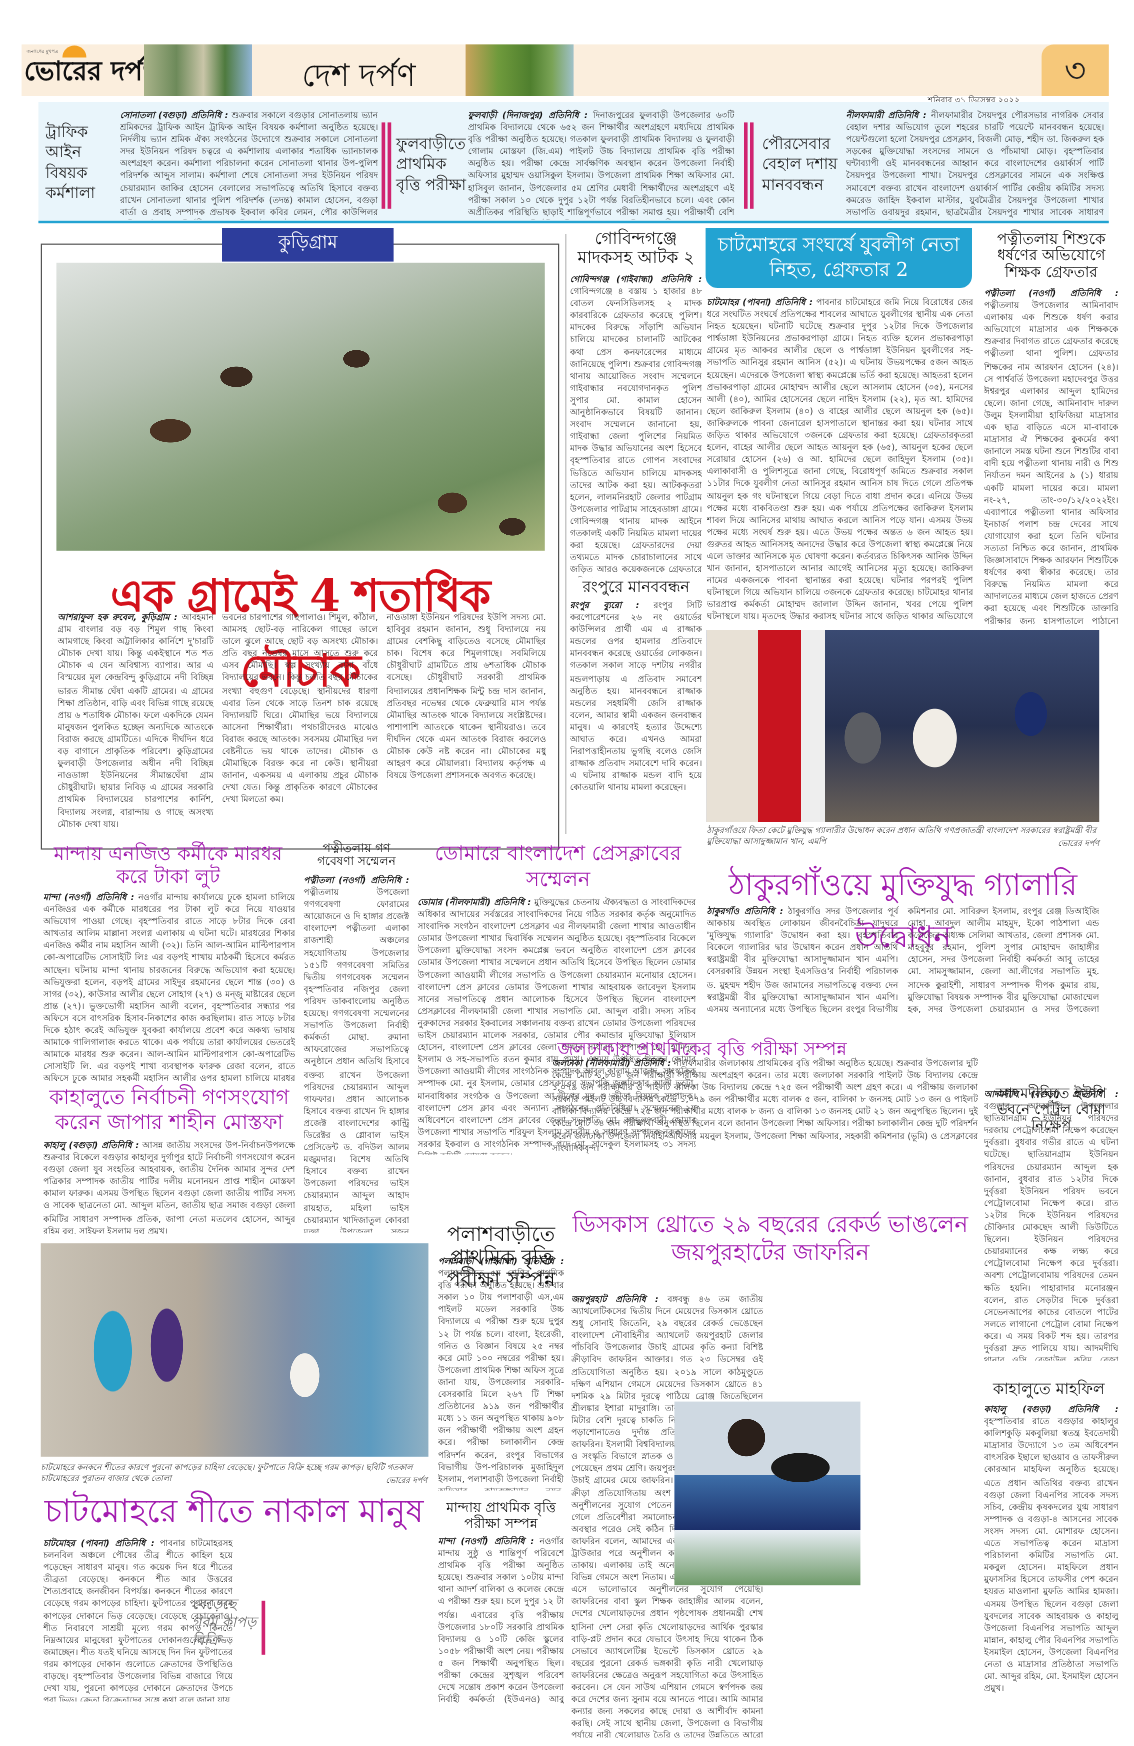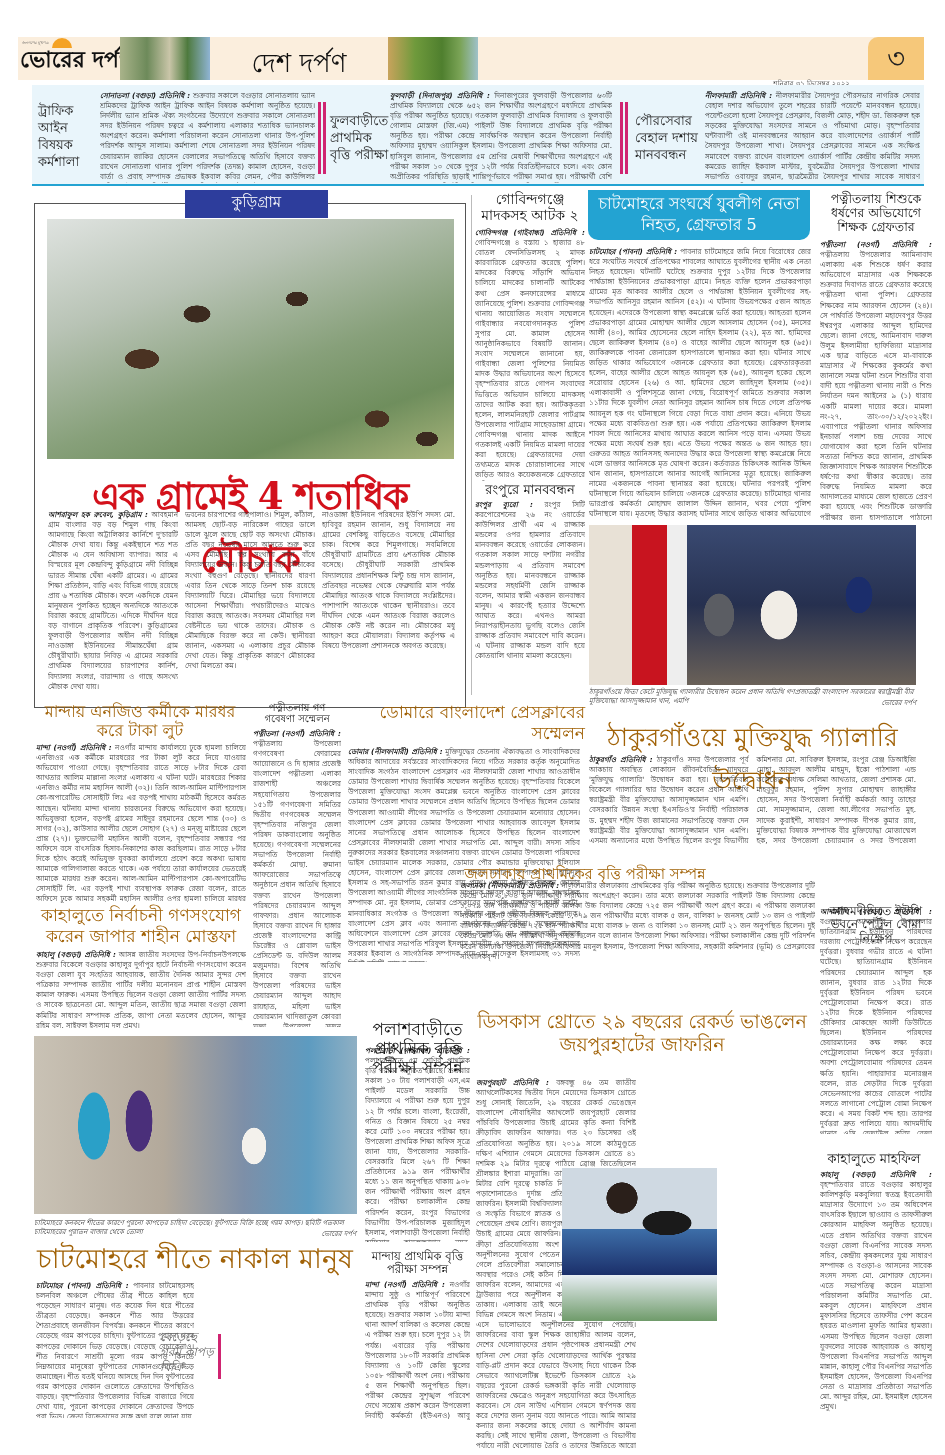--- a/index.html
+++ b/index.html
@@ -29,21 +29,21 @@
 
   
   #kuri-box { left: 34px; top: 203px; width: 432px; height: 505px; border: 1.5px solid #555; }
   #kuri-tag { left: 185px; top: 190px; width: 143px; height: 28px; background: #2d3d9c; color: #fff; text-align: center; font-size: 15px; line-height: 25px; font-family: "DejaVu Serif", serif; }
   #kuri-headline { left: 40px; top: 467px; width: 420px; font-family: "DejaVu Serif", serif; color: #d3111b; font-size: 37px; font-weight: bold; text-align: center; letter-spacing: -1px; }
 
   
   #chat-box { left: 588px; top: 190px; width: 222px; height: 50px; background: #23a3d2; border-radius: 0 0 10px 10px; }
   #chat-hl { left: 588px; top: 193px; width: 222px; font-family: "DejaVu Serif", serif; color: #fff; text-align: center; font-size: 16px; line-height: 21px; }
 
-  .big-hl { font-family: "DejaVu Serif", serif; color: #a16207; text-align: center; }
+  .big-hl { font-family: "DejaVu Serif", serif; color: #a21caf; text-align: center; }
   .bar-pink { position: absolute; background: #d02471; }
 </style>
 </head>
 <body>
 
 <div class="abs" id="masthead"></div>
 <div class="abs" id="brand-sun"></div>
 <div class="abs" id="brand-tag">জনগণের মুখপত্র</div>
 <div class="abs" id="brand">ভোরের দর্পণ</div>
 <div class="photo" style="left:120px;top:37px;width:90px;height:43px;background:linear-gradient(90deg,#a9b38a,#6d8a5a 30%,#c9c5a8 55%,#4e7a3e 75%,#8fb4d4);"></div>
@@ -81,21 +81,21 @@
 <div class="abs body-text" style="left:185px;top:510px;width:130px;height:193px;">ভবনের চারপাশের গাছপালাও। শিমুল, কাঁঠাল, আমসহ ছোট-বড় নারিকেল গাছের ডালে ডালে ঝুলে আছে ছোট বড় অসংখ্য মৌচাক। প্রতি বছর নভেম্বর মাসে আসতে শুরু করে এসব মৌমাছি। স্বল্প সংখ্যায় বাসা বাঁধে বিদ্যালয়ের ভবনে। কিন্তু চলতি বছর মৌচাকের সংখ্যা বহুগুণ বেড়েছে। স্থানীয়দের ধারণা এবার তিন থেকে সাড়ে তিনশ চাক রয়েছে বিদ্যালয়টি ঘিরে। মৌমাছির ভয়ে বিদ্যালয়ে আসেনা শিক্ষার্থীরা। পথচারীদেরও মাঝেও বিরাজ করছে আতংক। সবসময় মৌমাছির দল বেষ্টনীতে ভয় থাকে তাদের। মৌচাক ও মৌমাছিকে বিরক্ত করে না কেউ। স্থানীয়রা জানান, একসময় এ এলাকায় প্রচুর মৌচাক দেখা যেত। কিন্তু প্রাকৃতিক কারণে মৌচাকের দেখা মিলতো কম।</div>
 <div class="abs body-text" style="left:322px;top:510px;width:133px;height:193px;">নাওডাঙ্গা ইউনিয়ন পরিষদের ইউপি সদস্য মো. হাবিবুর রহমান জানান, শুধু বিদ্যালয়ে নয় গ্রামের বেশকিছু বাড়িতেও বসেছে মৌমাছির চাক। বিশেষ করে শিমুলগাছে। সবমিলিয়ে চৌধুরীঘাট গ্রামটিতে প্রায় ৬শতাধিক মৌচাক বসেছে। চৌধুরীঘাট সরকারী প্রাথমিক বিদ্যালয়ের প্রধানশিক্ষক মিন্টু চন্দ্র দাস জানান, প্রতিবছর নভেম্বর থেকে ফেব্রুয়ারি মাস পর্যন্ত মৌমাছির আতংক থাকে বিদ্যালয়ে সংশ্লিষ্টদের। পাশাপাশি আতংকে থাকেন স্থানীয়রাও। তবে দীর্ঘদিন থেকে এমন আতংক বিরাজ করলেও মৌচাক কেউ নষ্ট করেন না। মৌচাকের মধু আহরণ করে মৌয়ালরা। বিদ্যালয় কর্তৃপক্ষ এ বিষয়ে উপজেলা প্রশাসনকে অবগত করেছে।</div>
 
 <div class="rule-v" style="left:471px;top:195px;height:500px;"></div>
 <div class="abs hl" style="left:475px;top:192px;width:110px;font-size:14px;">গোবিন্দগঞ্জে মাদকসহ আটক ২</div>
 <div class="abs body-text" style="left:475px;top:228px;width:110px;height:253px;"><b>গোবিন্দগঞ্জ (গাইবান্ধা) প্রতিনিধি :</b> <span>গোবিন্দগঞ্জে ৪ বস্তায় ১ হাজার ৪৮ বোতল ফেনসিডিলসহ ২ মাদক কারবারিকে গ্রেফতার করেছে পুলিশ। মাদকের বিরুদ্ধে সাঁড়াশি অভিযান চালিয়ে মাদকের চালানটি আটকের কথা প্রেস কনফারেন্সের মাধ্যমে জানিয়েছে পুলিশ। শুক্রবার গোবিন্দগঞ্জ থানায় আয়োজিত সংবাদ সম্মেলনে গাইবান্ধার নবযোগদানকৃত পুলিশ সুপার মো. কামাল হোসেন আনুষ্ঠানিকভাবে বিষয়টি জানান। সংবাদ সম্মেলনে জানানো হয়, গাইবান্ধা জেলা পুলিশের নিয়মিত মাদক উদ্ধার অভিযানের অংশ হিসেবে বৃহস্পতিবার রাতে গোপন সংবাদের ভিত্তিতে অভিযান চালিয়ে মাদকসহ তাদের আটক করা হয়। আটককৃতরা হলেন, লালমনিরহাট জেলার পাটগ্রাম উপজেলার পাটগ্রাম সাহেবডাঙ্গা গ্রামে। গোবিন্দগঞ্জ থানায় মাদক আইনে গতকালই একটি নিয়মিত মামলা দায়ের করা হয়েছে। গ্রেফতারদের দেয়া তথ্যমতে মাদক চোরাচালানের সাথে জড়িত আরও কয়েকজনকে গ্রেফতারে অভিযান চলছে বলে সংবাদ সম্মেলনে জানানো হয়।</span></div>
 <div class="abs hl" style="left:475px;top:483px;width:110px;font-size:13px;">রংপুরে মানববন্ধন</div>
 <div class="abs body-text" style="left:475px;top:500px;width:110px;height:198px;"><b>রংপুর ব্যুরো :</b> <span>রংপুর সিটি করপোরেশনের ২৬ নং ওয়ার্ডের কাউন্সিলর প্রার্থী এম এ রাজ্জাক মন্ডলের ওপর হামলার প্রতিবাদে মানববন্ধন করেছে ওয়ার্ডের লোকজন। গতকাল সকাল সাড়ে দশটায় নগরীর মন্ডলপাড়ায় এ প্রতিবাদ সমাবেশ অনুষ্ঠিত হয়। মানববন্ধনে রাজ্জাক মন্ডলের সহধর্মিণী জেসি রাজ্জাক বলেন, আমার স্বামী একজন জনবান্ধব মানুষ। এ কারণেই হত্যার উদ্দেশ্যে আঘাত করে। এখনও আমরা নিরাপত্তাহীনতায় ভুগছি বলেও জেসি রাজ্জাক প্রতিবাদ সমাবেশে দাবি করেন। এ ঘটনায় রাজ্জাক মন্ডল বাদি হয়ে কোতয়ালি থানায় মামলা করেছেন।</span></div>
 
 <div class="abs" id="chat-box"></div>
-<div class="abs" id="chat-hl">চাটমোহরে সংঘর্ষে যুবলীগ নেতা নিহত, গ্রেফতার 5</div>
+<div class="abs" id="chat-hl">চাটমোহরে সংঘর্ষে যুবলীগ নেতা নিহত, গ্রেফতার 2</div>
 <div class="abs body-text" style="left:589px;top:247px;width:222px;height:272px;"><b>চাটমোহর (পাবনা) প্রতিনিধি :</b> <span>পাবনার চাটমোহরে জমি নিয়ে বিরোধের জের ধরে সংঘটিত সংঘর্ষে প্রতিপক্ষের শাবলের আঘাতে যুবলীগের স্থানীয় এক নেতা নিহত হয়েছেন। ঘটনাটি ঘটেছে শুক্রবার দুপুর ১২টার দিকে উপজেলার পার্শ্বডাঙ্গা ইউনিয়নের প্রভাকরপাড়া গ্রামে। নিহত ব্যক্তি হলেন প্রভাকরপাড়া গ্রামের মৃত আকবর আলীর ছেলে ও পার্শ্বডাঙ্গা ইউনিয়ন যুবলীগের সহ-সভাপতি আনিসুর রহমান আনিস (৫২)। এ ঘটনায় উভয়পক্ষের ৫জন আহত হয়েছেন। এদেরকে উপজেলা স্বাস্থ্য কমপ্লেক্সে ভর্তি করা হয়েছে। আহতরা হলেন প্রভাকরপাড়া গ্রামের মোহাম্মদ আলীর ছেলে আসলাম হোসেন (৩৫), মনসের আলী (৪০), আমির হোসেনের ছেলে নাহিদ ইসলাম (২২), মৃত আ. হামিদের ছেলে জাকিরুল ইসলাম (৪০) ও বাহের আলীর ছেলে আয়নুল হক (৬৫)। জাকিরুলকে পাবনা জেনারেল হাসপাতালে স্থানান্তর করা হয়। ঘটনার সাথে জড়িত থাকার অভিযোগে ৩জনকে গ্রেফতার করা হয়েছে। গ্রেফতারকৃতরা হলেন, বাহের আলীর ছেলে আহত আয়নুল হক (৬৫), আয়নুল হকের ছেলে সরোয়ার হোসেন (২৬) ও আ. হামিদের ছেলে জাহিদুল ইসলাম (৩৫)। এলাকাবাসী ও পুলিশসূত্রে জানা গেছে, বিরোধপূর্ণ জমিতে শুক্রবার সকাল ১১টার দিকে যুবলীগ নেতা আনিসুর রহমান আনিস চাষ দিতে গেলে প্রতিপক্ষ আয়নুল হক গং ঘটনাস্থলে গিয়ে বেড়া দিতে বাধা প্রদান করে। এনিয়ে উভয় পক্ষের মধ্যে বাকবিতণ্ডা শুরু হয়। এক পর্যায়ে প্রতিপক্ষের জাকিরুল ইসলাম শাবল দিয়ে আনিসের মাথায় আঘাত করলে আনিস পড়ে যান। এসময় উভয় পক্ষের মধ্যে সংঘর্ষ শুরু হয়। এতে উভয় পক্ষের অন্তত ৬ জন আহত হয়। গুরুতর আহত আনিসসহ অন্যদের উদ্ধার করে উপজেলা স্বাস্থ্য কমপ্লেক্সে নিয়ে এলে ডাক্তার আনিসকে মৃত ঘোষণা করেন। কর্তব্যরত চিকিৎসক আনিক উদ্দিন খান জানান, হাসপাতালে আনার আগেই আনিসের মৃত্যু হয়েছে। জাকিরুল নামের একজনকে পাবনা স্থানান্তর করা হয়েছে। ঘটনার পরপরই পুলিশ ঘটনাস্থলে গিয়ে অভিযান চালিয়ে ৩জনকে গ্রেফতার করেছে। চাটমোহর থানার ভারপ্রাপ্ত কর্মকর্তা মোহাম্মদ জালাল উদ্দিন জানান, খবর পেয়ে পুলিশ ঘটনাস্থলে যায়। মৃতদেহ উদ্ধার করাসহ ঘটনার সাথে জড়িত থাকার অভিযোগে ৩জনকে গ্রেফতার করা হয়েছে। মামলার প্রক্রিয়া চলছে।</span></div>
 
 <div class="abs hl" style="left:820px;top:192px;width:112px;font-size:12.5px;">পত্নীতলায় শিশুকে ধর্ষণের অভিযোগে শিক্ষক গ্রেফতার</div>
 <div class="abs body-text" style="left:820px;top:240px;width:112px;height:280px;"><b>পত্নীতলা (নওগাঁ) প্রতিনিধি :</b> <span>পত্নীতলায় উপজেলার আমিনাবাদ এলাকায় এক শিশুকে ধর্ষণ করার অভিযোগে মাদ্রাসার এক শিক্ষককে শুক্রবার দিবাগত রাতে গ্রেফতার করেছে পত্নীতলা থানা পুলিশ। গ্রেফতার শিক্ষকের নাম আরফান হোসেন (২৪)। সে পার্শ্ববর্তি উপজেলা মহাদেবপুর উত্তর ঈশ্বরপুর এলাকার আব্দুল হামিদের ছেলে। জানা গেছে, আমিনাবাদ দারুল উলুম ইসলামীয়া হাফিজিয়া মাদ্রাসার এক ছাত্র বাড়িতে এসে মা-বাবাকে মাদ্রাসার ঐ শিক্ষকের কুকর্মের কথা জানালে সমস্ত ঘটনা শুনে শিশুটির বাবা বাদী হয়ে পত্নীতলা থানায় নারী ও শিশু নির্যাতন দমন আইনের ৯ (১) ধারায় একটি মামলা দায়ের করে। মামলা নং-২৭, তাং-৩০/১২/২০২২ইং। এব্যাপারে পত্নীতলা থানার অফিসার ইনচার্জ পলাশ চন্দ্র দেবের সাথে যোগাযোগ করা হলে তিনি ঘটনার সত্যতা নিশ্চিত করে জানান, প্রাথমিক জিজ্ঞাসাবাদে শিক্ষক আরফান শিশুটিকে ধর্ষণের কথা স্বীকার করেছে। তার বিরুদ্ধে নিয়মিত মামলা করে আদালতের মাধ্যমে জেল হাজতে প্রেরণ করা হয়েছে এবং শিশুটিকে ডাক্তারি পরীক্ষার জন্য হাসপাতালে পাঠানো হয়েছে।</span></div>
 
 <div class="photo" style="left:589px;top:525px;width:327px;height:160px;background:
   linear-gradient(90deg,#e8e1d6 0%,#e8e1d6 13%,#c8141f 13%,#c8141f 24%,#eee 24%,#eee 30%,transparent 30%),
   radial-gradient(ellipse 30px 40px at 190px 90px,#f1ede6 60%,transparent 62%),
   radial-gradient(ellipse 25px 35px at 130px 90px,#5b5d63 60%,transparent 62%),
   radial-gradient(ellipse 22px 30px at 270px 70px,#1b2d6b 60%,transparent 62%),
@@ -107,21 +107,21 @@
 
 <div class="abs big-hl" style="left:35px;top:702px;width:210px;font-size:16px;line-height:19px;">মান্দায় এনজিও কর্মীকে মারধর করে টাকা লুট</div>
 <div class="abs body-text" style="left:36px;top:743px;width:210px;height:160px;"><b>মান্দা (নওগাঁ) প্রতিনিধি :</b> <span>নওগাঁর মান্দায় কার্যালয়ে ঢুকে হামলা চালিয়ে এনজিওর এক কর্মীকে মারধরের পর টাকা লুট করে নিয়ে যাওয়ার অভিযোগ পাওয়া গেছে। বৃহস্পতিবার রাতে সাড়ে ৮টার দিকে রেবা আখতার আলিম মাল্লানা সংলগ্ন এলাকায় এ ঘটনা ঘটে। মারধরের শিকার এনজিও কর্মীর নাম মহাসিন আলী (৩২)। তিনি আল-আমিন মাল্টিপারপাস কো-অপারেটিভ সোসাইটি লিঃ এর বড়পই শাখায় মাঠকর্মী হিসেবে কর্মরত আছেন। ঘটনায় মান্দা থানায় চারজনের বিরুদ্ধে অভিযোগ করা হয়েছে। অভিযুক্তরা হলেন, বড়পই গ্রামের সাইদুর রহমানের ছেলে শান্ত (৩০) ও সাগর (৩২), কাউসার আলীর ছেলে সোহাগ (২৭) ও মন্জু মাষ্টারের ছেলে প্রান্ত (২৭)। ভুক্তভোগী মহাসিন আলী বলেন, বৃহস্পতিবার সন্ধ্যার পর অফিসে বসে বাৎসরিক হিসাব-নিকাশের কাজ করছিলাম। রাত সাড়ে ৮টার দিকে হঠাৎ করেই অভিযুক্ত যুবকরা কার্যালয়ে প্রবেশ করে অকথ্য ভাষায় আমাকে গালিগালাজ করতে থাকে। এক পর্যায়ে তারা কার্যালয়ের ভেতরেই আমাকে মারধর শুরু করেন। আল-আমিন মাল্টিপারপাস কো-অপারেটিভ সোসাইটি লি. এর বড়পই শাখা ব্যবস্থাপক ফারুক রেজা বলেন, রাতে অফিসে ঢুকে আমার সহকর্মী মহাসিন আলীর ওপর হামলা চালিয়ে মারধর করে কয়েকজন যুবক। তাকে বাঁচাতে এগিয়ে গেলে আমাদেরও মারধর করা হয়। পরে পুলিশে সংবাদ দেওয়া হলে হামলাকারী যুবকরা ড্রয়ারে থাকা ১ লাখ ও মহাসিনের কাছে থাকা ১৫ হাজার টাকা নিয়ে সটকে পড়েন।</span></div>
 
 <div class="abs big-hl" style="left:35px;top:905px;width:212px;font-size:17px;line-height:21px;">কাহালুতে নির্বাচনী গণসংযোগ করেন জাপার শাহীন মোস্তফা</div>
 <div class="abs body-text" style="left:36px;top:950px;width:210px;height:78px;"><b>কাহালু (বগুড়া) প্রতিনিধি :</b> <span>আসন্ন জাতীয় সংসদের উপ-নির্বাচনউপলক্ষে শুক্রবার বিকেলে বগুড়ার কাহালুর দুর্গাপুর হাটে নির্বাচনী গণসংযোগ করেন বগুড়া জেলা যুব সংহতির আহবায়ক, জাতীয় দৈনিক আমার সুন্দর দেশ পত্রিকার সম্পাদক জাতীয় পার্টির দলীয় মনোনয়ন প্রাপ্ত শাহীন মোস্তফা কামাল ফারুক। এসময় উপস্থিত ছিলেন বগুড়া জেলা জাতীয় পার্টির সদস্য ও সাবেক ছাত্রনেতা মো. আব্দুল মতিন, জাতীয় ছাত্র সমাজ বগুড়া জেলা কমিটির সাধারণ সম্পাদক প্রতিক, জাপা নেতা মতলেব হোসেন, আব্দুর রহিম বুলু, সাইফুল ইসলাম দুলু প্রমুখ।</span></div>
 
 <div class="abs hl" style="left:253px;top:702px;width:88px;font-size:10px;">পত্নীতলায় গণ গবেষণা সম্মেলন</div>
 <div class="abs body-text" style="left:253px;top:729px;width:88px;height:298px;"><b>পত্নীতলা (নওগাঁ) প্রতিনিধি :</b> <span>পত্নীতলায় উপজেলা গণগবেষণা ফোরামের আয়োজনে ও দি হাঙ্গার প্রজেক্ট বাংলাদেশ পত্নীতলা এলাকা রাজশাহী অঞ্চলের সহযোগিতায় উপজেলার ১৫১টি গণগবেষণা সমিতির দ্বিতীয় গণগবেষক সম্মেলন বৃহস্পতিবার নজিপুর জেলা পরিষদ ডাকবাংলোয় অনুষ্ঠিত হয়েছে। গণগবেষণা সম্মেলনের সভাপতি উপজেলা নির্বাহী কর্মকর্তা মোছা. রুমানা আফরোজের সভাপতিত্বে অনুষ্ঠানে প্রধান অতিথি হিসাবে বক্তব্য রাখেন উপজেলা পরিষদের চেয়ারম্যান আব্দুল গাফফার। প্রধান আলোচক হিসাবে বক্তব্য রাখেন দি হাঙ্গার প্রজেক্ট বাংলাদেশের কান্ট্রি ডিরেক্টর ও গ্লোবাল ভাইস প্রেসিডেন্ট ড. বদিউল আলম মজুমদার। বিশেষ অতিথি হিসাবে বক্তব্য রাখেন উপজেলা পরিষদের ভাইস চেয়ারম্যান আব্দুল আহাদ রায়হাত, মহিলা ভাইস চেয়ারম্যান খাদিজাতুল কোবরা মুক্তা, উপজেলা সুজন উপজেলা ও পত্নীতলা প্রেসক্লাবের সভাপতি বুলবুল চৌধুরী, সুজন উপজেলা সাধারণ সম্পাদক জামাল আবেদীন। এসময় উপজেলা গণগবেষণা সমিতির সদস্যদের ভোটে উপজেলা ফোরাম নির্বাচনে ১১ সদস্য বিশিষ্ট কমিটির সভাপতি পদে নির্বাচিত হয়েছেন শফিকুর রহমান ও সাধারণ সম্পাদক পদে নির্বাচিত হয়েছেন মিলন কুমার মন্ডল।</span></div>
 
-<div class="abs big-hl" style="left:345px;top:702px;width:240px;font-size:17px;line-height:21px;text-align:right;">ডোমারে বাংলাদেশ প্রেসক্লাবের সম্মেলন</div>
+<div class="abs big-hl" style="left:345px;top:702px;width:240px;font-size:17px;line-height:21px;">ডোমারে বাংলাদেশ প্রেসক্লাবের সম্মেলন</div>
 <div class="abs body-text" style="left:348px;top:747px;width:232px;height:215px;"><b>ডোমার (নীলফামারী) প্রতিনিধি :</b> <span>মুক্তিযুদ্ধের চেতনায় ঐক্যবদ্ধতা ও সাংবাদিকদের অধিকার আদায়ের সর্বস্তরের সাংবাদিকদের নিয়ে গঠিত সরকার কর্তৃক অনুমোদিত সাংবাদিক সংগঠন বাংলাদেশ প্রেসক্লাব এর নীলফামারী জেলা শাখার আওতাধীন ডোমার উপজেলা শাখার দ্বিবার্ষিক সম্মেলন অনুষ্ঠিত হয়েছে। বৃহস্পতিবার বিকেলে উপজেলা মুক্তিযোদ্ধা সংসদ কমপ্লেক্স ভবনে অনুষ্ঠিত বাংলাদেশ প্রেস ক্লাবের ডোমার উপজেলা শাখার সম্মেলনে প্রধান অতিথি হিসেবে উপস্থিত ছিলেন ডোমার উপজেলা আওয়ামী লীগের সভাপতি ও উপজেলা চেয়ারম্যান মনোয়ার হোসেন। বাংলাদেশ প্রেস ক্লাবের ডোমার উপজেলা শাখার আহবায়ক জাবেদুল ইসলাম সানের সভাপতিত্বে প্রধান আলোচক হিসেবে উপস্থিত ছিলেন বাংলাদেশ প্রেসক্লাবের নীলফামারী জেলা শাখার সভাপতি মো. আব্দুল বারী। সদস্য সচিব নুরুকাদের সরকার ইকবালের সঞ্চালনায় বক্তব্য রাখেন ডোমার উপজেলা পরিষদের ভাইস চেয়ারম্যান মালেক সরকার, ডোমার পৌর কমান্ডার মুক্তিযোদ্ধা ইলিয়াস হোসেন, বাংলাদেশ প্রেস ক্লাবের জেলা শাখার সাধারণ সম্পাদক মো. হামিদুল ইসলাম ও সহ-সভাপতি রতন কুমার রায় প্রমুখ। এসময় উপস্থিত ছিলেন ডোমার উপজেলা আওয়ামী লীগের সাংগঠনিক সম্পাদক আবুল কালাম আজাদ, সাংস্কৃতিক সম্পাদক মো. নুর ইসলাম, ডোমার প্রেসক্লাবের সভাপতি জুলফিকার আলী ভুট্টো, মানবাধিকার সংগঠক ও উপজেলা আ.লীগের যুব ও ক্রীড়া বিষয়ক সম্পাদক। বাংলাদেশ প্রেস ক্লাব এবং অন্যান্য সংগঠনের প্রতিনিধিরা। সম্মেলনের ২য় অধিবেশনে বাংলাদেশ প্রেস ক্লাবের জেলা সভাপতি মো. আব্দুল বারী ডোমার উপজেলা শাখার সভাপতি শরিফুল ইসলাম সানবীম ও সাধারণ সম্পাদক নুরুকাদের সরকার ইকবাল ও সাংগঠনিক সম্পাদক পদে মো. সাদেকুল ইসলামসহ ৩১ সদস্য বিশিষ্ট কমিটি ঘোষণা করেন।</span></div>
 
 <div class="abs big-hl" style="left:345px;top:862px;width:480px;font-size:15px;">জলঢাকায় প্রাথমিকের বৃত্তি পরীক্ষা সম্পন্ন</div>
 <div class="abs body-text" style="left:460px;top:881px;width:355px;height:118px;"><b>জলঢাকা (নীলফামারী) প্রতিনিধি :</b> <span>নীলফামারীর জলঢাকায় প্রাথমিকের বৃত্তি পরীক্ষা অনুষ্ঠিত হয়েছে। শুক্রবার উপজেলার দুটি কেন্দ্রে মোট ১,৮০৪ জন পরীক্ষার্থী পরীক্ষায় অংশগ্রহণ করেন। তার মধ্যে জলঢাকা সরকারি পাইলট উচ্চ বিদ্যালয় কেন্দ্রে ১,০৭৯ জন পরীক্ষার্থীর ও পাইলট বালিকা উচ্চ বিদ্যালয় কেন্দ্রে ৭২৫ জন পরীক্ষার্থী অংশ গ্রহণ করে। এ পরীক্ষায় জলঢাকা সরকারি পাইলট উচ্চ বিদ্যালয় কেন্দ্রে ১,০৭৯ জন পরীক্ষার্থীর মধ্যে বালক ৫ জন, বালিকা ৮ জনসহ মোট ১৩ জন ও পাইলট বালিকা বিদ্যালয় কেন্দ্রে ৭২৫ জন পরীক্ষার্থীর মধ্যে বালক ৮ জন্য ও বালিকা ১৩ জনসহ মোট ২১ জন অনুপস্থিত ছিলেন। দুই কেন্দ্রে মোট ৩৪ জন পরীক্ষার্থী অনুপস্থিত ছিলেন বলে জানান উপজেলা শিক্ষা অফিসার। পরীক্ষা চলাকালীন কেন্দ্র দুটি পরিদর্শন করেন জলঢাকা উপজেলা নির্বাহী অফিসার ময়নুল ইসলাম, উপজেলা শিক্ষা অফিসার, সহকারী কমিশনার (ভূমি) ও প্রেসক্লাবের সাংবাদিকবৃন্দ।</span></div>
 
 <div class="abs hl" style="left:820px;top:905px;width:112px;font-size:12px;">আদমদীঘিতে ইউপি ভবনে পেট্রল বোমা নিক্ষেপ</div>
 <div class="abs body-text" style="left:820px;top:907px;width:112px;height:227px;"><b>আদমদীঘি (বগুড়া) প্রতিনিধি :</b> <span>বগুড়ার আদমদীঘি উপজেলার ছাতিয়ানগ্রাম ইউনিয়ন পরিষদের দরজায় পেট্রোলবোমা নিক্ষেপ করেছেন দুর্বত্তরা। বুধবার গভীর রাতে এ ঘটনা ঘটেছে। ছাতিয়ানগ্রাম ইউনিয়ন পরিষদের চেয়ারম্যান আব্দুল হক জানান, বুধবার রাত ১২টার দিকে দুর্বৃত্তরা ইউনিয়ন পরিষদ ভবনে পেট্রোলবোমা নিক্ষেপ করে। রাত ১২টার দিকে ইউনিয়ন পরিষদের চৌকিদার মোকছেদ আলী ডিউটিতে ছিলেন। ইউনিয়ন পরিষদের চেয়ারম্যানের কক্ষ লক্ষ্য করে পেট্রোলবোমা নিক্ষেপ করে দুর্বত্তরা। অবশ্য পেট্রোলবোমায় পরিষদের তেমন ক্ষতি হয়নি। পাহারাদার মনোরঞ্জন বলেন, রাত সেড়টার দিকে দুর্বত্তরা সেভেনআপের কাচের বোতলে পাটের সলতে লাগানো পেট্রোল বোমা নিক্ষেপ করে। এ সময় বিকট শব্দ হয়। তারপর দুর্বত্তরা দ্রুত পালিয়ে যায়। আদমদীঘি থানার ওসি রেজাউল করিম রেজা বলেন, ঘটনাস্থল পুলিশ পরিদর্শন করে কাঁচের ভাঙা বোতল ও আরো কিছু আলামত উদ্ধার করেছে।</span></div>
 
 <div class="abs big-hl" style="left:472px;top:1010px;width:340px;font-size:19px;line-height:23px;">ডিসকাস থ্রোতে ২৯ বছরের রেকর্ড ভাঙলেন জয়পুরহাটের জাফরিন</div>
 <div class="abs body-text" style="left:476px;top:1078px;width:160px;height:370px;"><b>জয়পুরহাট প্রতিনিধি :</b> <span>বঙ্গবন্ধু ৪৬ তম জাতীয় অ্যাথলেটিকসের দ্বিতীয় দিনে মেয়েদের ডিসকাস থ্রোতে শুধু সোনাই জিতেনি, ২৯ বছরের রেকর্ড ভেঙেছেন বাংলাদেশ নৌবাহিনীর অ্যাথলেট জয়পুরহাট জেলার পাঁচবিবি উপজেলার উচাই গ্রামের কৃতি কন্যা বিশিষ্ট ক্রীড়াবিদ জাফরিন আক্তার। গত ২৩ ডিসেম্বর ওই প্রতিযোগিতা অনুষ্ঠিত হয়। ২০১৯ সালে কাঠমুণ্ডুতে দক্ষিণ এশিয়ান গেমসে মেয়েদের ডিসকাস থ্রোতে ৪১ দশমিক ২৯ মিটার দূরত্বে পাঠিয়ে ব্রোঞ্জ জিতেছিলেন শ্রীলঙ্কার ইশারা মাদুরাঙ্গি। তার চেয়েও ২ দশমিক ২০ মিটার বেশি দূরত্বে চাকতি নিক্ষেপ করেছেন জাফরিন। পড়াশোনাতেও দুর্দান্ত প্রতিভার স্বাক্ষর রেখেছেন জাফরিন। ইসলামী বিশ্ববিদ্যালয় থেকে ইসলামিক ইতিহাস ও সংস্কৃতি বিভাগে স্নাতক ও স্নাতকোত্তর দুই বিভাগেই পেয়েছেন প্রথম শ্রেণি। জয়পুরহাটের পাঁচবিবি উপজেলার উচাই গ্রামের মেয়ে জাফরিন। ছোটবেলা থেকেই বিভিন্ন ক্রীড়া প্রতিযোগিতায় অংশ নিতেন কিন্তু ঠিকমতো অনুশীলনের সুযোগ পেতেন না। এমনকি অনুশীলনে গেলে প্রতিবেশীরা সমালোচনা করতো। এমন একটি অবস্থার পরেও সেই কঠিন দিনগুলোর কথা মনে করে জাফরিন বলেন, আমাদের এলাকায় মেয়েরা শর্টস আর ট্রাউজার পরে অনুশীলন করলে সবাই বাঁকা চোখে তাকায়। এলাকায় তাই অনেক সময় অনুশীলন ছাড়া বিভিন্ন গেমসে অংশ নিতাম। এরপর আমি বিকেএসপিতে এসে ভালোভাবে অনুশীলনের সুযোগ পেয়েছি। জাফরিনের বাবা স্কুল শিক্ষক জাহাঙ্গীর আলম বলেন, দেশের খেলোয়াড়দের প্রধান পৃষ্ঠপোষক প্রধানমন্ত্রী শেখ হাসিনা দেশ সেরা কৃতি খেলোয়াড়দের আর্থিক পুরস্কার বাড়ি-প্লট প্রদান করে যেভাবে উৎসাহ দিয়ে থাকেন ঠিক সেভাবে অ্যাথলেটিক্স ইভেন্টে ডিসকাস থ্রোতে ২৯ বছরের পুরনো রেকর্ড ভঙ্গকারী কৃতি নারী খেলোয়াড় জাফরিনের ক্ষেত্রেও অনুরূপ সহযোগিতা করে উৎসাহিত করবেন। সে যেন সাউথ এশিয়ান গেমসে স্বর্ণপদক জয় করে দেশের জন্য সুনাম বয়ে আনতে পারে। আমি আমার কন্যার জন্য সকলের কাছে দোয়া ও আশীর্বাদ কামনা করছি। সেই সাথে স্থানীয় জেলা, উপজেলা ও বিভাগীয় পর্যায়ে নারী খেলোয়াড় তৈরি ও তাদের উন্নতিতে আরো উৎসাহ ও সহযোগিতা আশা করছি। তাই স্বামী রাকিবুল আলম শুভ বিকেএসপির সাবেক বাস্কেটবলের খেলোয়াড়। বর্তমানে বাংলাদেশ বিমান বাহিনীতে কর্মরত। বোন স্বর্ণা সুলতানা বিকেএসপির ক্রীড়াবিদ ও ক্রিকেট বিভাগের প্রশিক্ষণার্থী। তাই পরিবার থেকে খেলার ব্যাপারে সব রকমের সমর্থন পেয়েছেন। এমনকি বিয়ের পর শ্বশুরবাড়ি থেকেও সমর্থন পেয়েছেন। জাফরিন বলেন, 'আমার বাবা সব সময় খেলার স্বাধীনতা দিয়েছে। আমার স্বামীও কোনো বাধা দেয় না। সবার উৎসাহে খেলাধুলা করছি। শুরুতে নৌবাহিনীর শটপুট ইভেন্টে অংশ নিতেন জাফরিন। কিন্তু তাঁর উচ্চতা ৫ ফুট ৯ ইঞ্চি দেখে কোচ ডিসকাস থ্রোতে অংশগ্রহণের পরামর্শ দেন। সেই থেকে নিয়মিত জাফরিনের খেলা চলছে অ্যাথলেটিকস। জাফরিন বলেন, জানিনা এত ভাল করতে পারব। নিজের রেকর্ড দেখে নিজেই অবাক হয়েছি। সুযোগ সুবিধা পেলে অবশ্যই দেশকে বড় গেমসের পদক এনে দিতে চাই। জাফরিন আক্তারকে নিয়ে এখন আশা করতেই পারে জাতীয় অ্যাথলেটিকস ফেডারেশন।</span></div>

